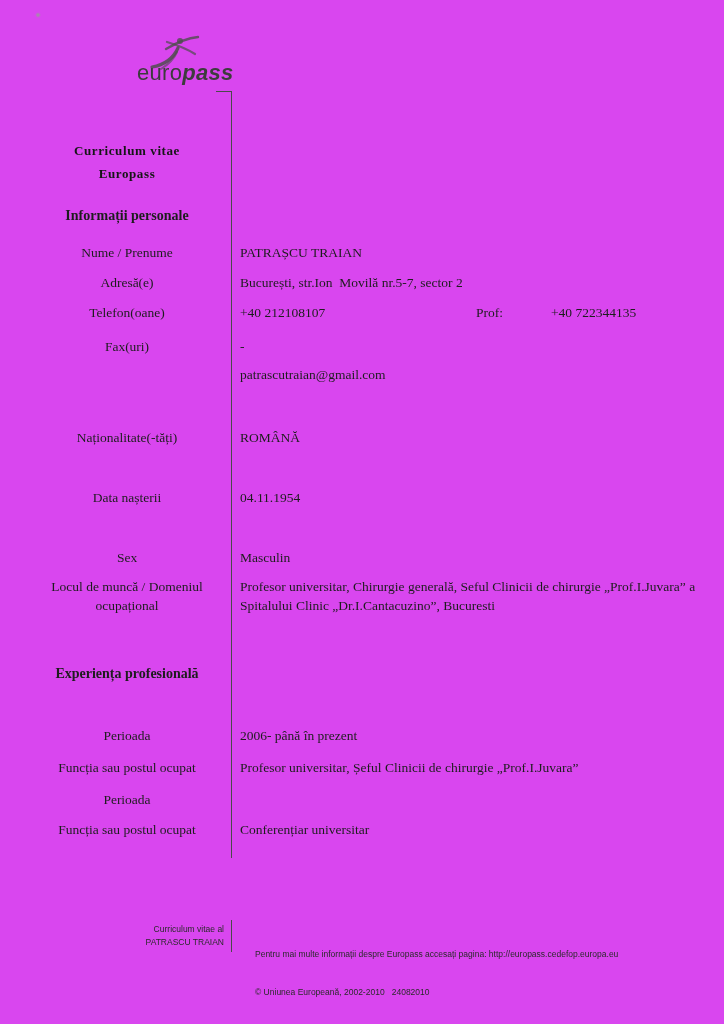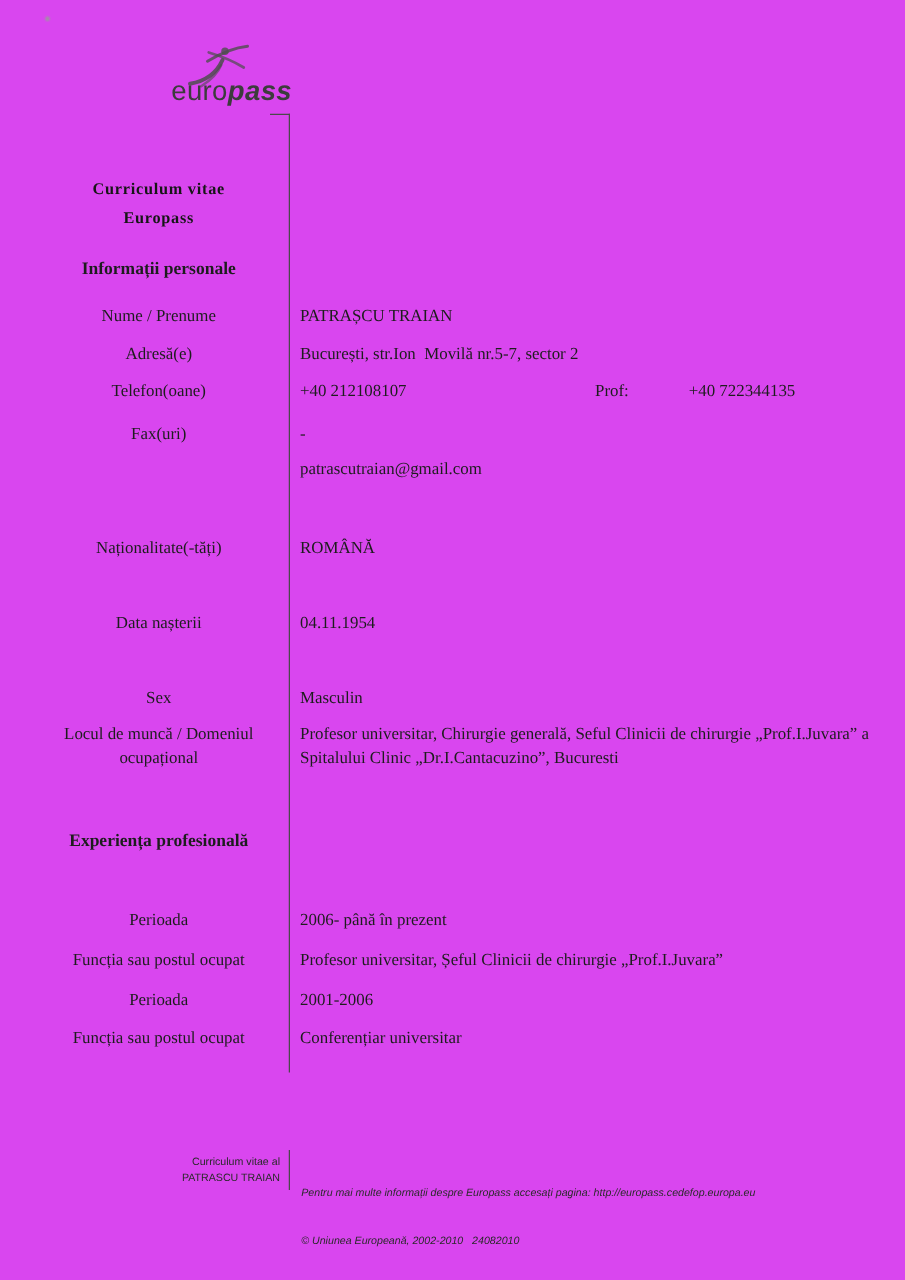--- a/index.html
+++ b/index.html
@@ -65,25 +65,24 @@
   .mobile-lbl { position: absolute; left: 476px; font-size: 13.5px; line-height: 19px; }
   .mobile-val { position: absolute; left: 527px; font-size: 13.5px; line-height: 19px; margin-left: 24px; }
   
   .footer-left {
     position: absolute; left: 30px; top: 923px; width: 194px;
     text-align: right;
     font-family: Liberation Sans, sans-serif;
     font-size: 8.5px; line-height: 12.5px; color: #2a2a2a;
   }
   .footer-right {
-    position: absolute; left: 241px; top: 923px; width: 470px;
+    position: absolute; left: 255px; top: 923px; width: 470px;
     font-family: "Liberation Sans", sans-serif;
     font-size: 8.5px; line-height: 12.5px; color: #2a2a2a;
     white-space: pre-wrap;
-    font-style: italic;
   }
 </style>
 </head>
 <body>
 
 <div class="page">
 
   <div class="speck"></div>
 
   <svg class="logo-figure" viewBox="0 0 62 40">
@@ -136,21 +135,20 @@
 
   <div class="sec" style="top:665px">Experiența profesională</div>
 
   <div class="lbl" style="top:726px">Perioada</div>
   <div class="val" style="top:726px">2006- până în prezent</div>
 
   <div class="lbl" style="top:758px">Funcția sau postul ocupat</div>
   <div class="val" style="top:758px">Profesor universitar, Șeful Clinicii de chirurgie „Prof.I.Juvara”</div>
 
   <div class="lbl" style="top:790px">Perioada</div>
-  <div class="val" style="top:790px">2001-2006</div>
 
   <div class="lbl" style="top:820px">Funcția sau postul ocupat</div>
   <div class="val" style="top:820px">Conferențiar universitar</div>
 
   <div class="footer-divider"></div>
   <div class="footer-left">
     <div>Curriculum vitae al</div>
     <div>PATRASCU TRAIAN</div>
   </div>
   <div class="footer-right">

